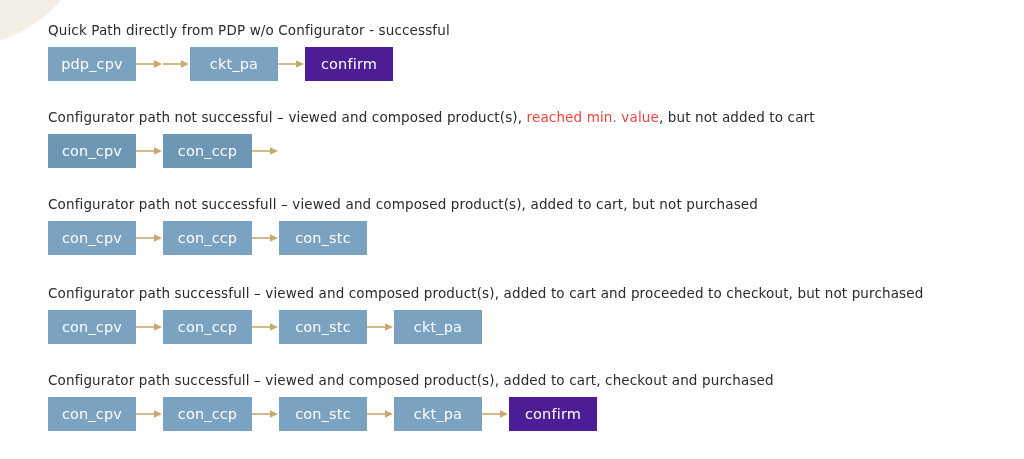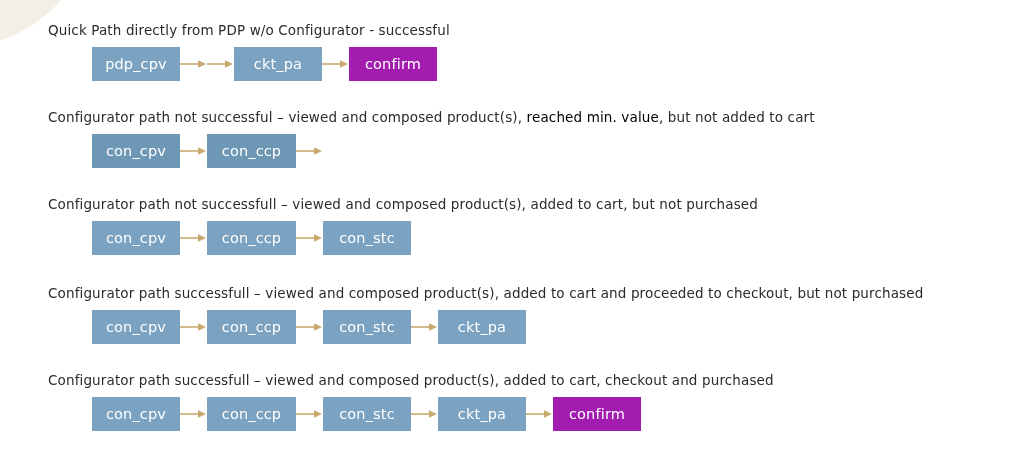--- a/index.html
+++ b/index.html
@@ -45,48 +45,47 @@
   .row-caption {
     font-size: 13.5px;
     line-height: 16px;
     color: #2b2b2b;
     letter-spacing: 0.01em;
     white-space: nowrap;
     margin: 0 0 9px 0;
     font-family: "DejaVu Sans", sans-serif;
   }
   .row-caption .muted {
-    color: #000000;
+    color: #ef4444;
   }
 
   .chain {
     display: flex;
     align-items: center;
     height: 34px;
-    margin-left: 44px;
   }
 
   .node {
     height: 34px;
     min-width: 88px;
     padding: 0 10px;
     box-sizing: border-box;
     display: flex;
     align-items: center;
     justify-content: center;
     color: #ffffff;
     font-size: 14.5px;
     letter-spacing: 0.01em;
     font-family: "DejaVu Sans", sans-serif;
     white-space: nowrap;
   }
   .node.blue      { background: #7ba2c0; }
   .node.blue-dark { background: #6e96b5; }
   .node.blue-pale { background: #bacfe0; }
-  .node.green     { background: #a21caf; }
+  .node.green     { background: #4c1d95; }
 
   .arrow {
     width: 27px;
     height: 14px;
     flex: 0 0 27px;
     display: block;
   }
   .arrow svg { display: block; }
 </style>
 </head>

